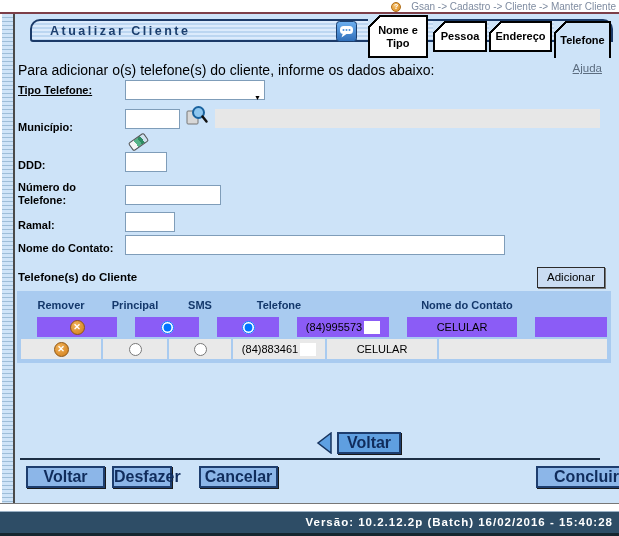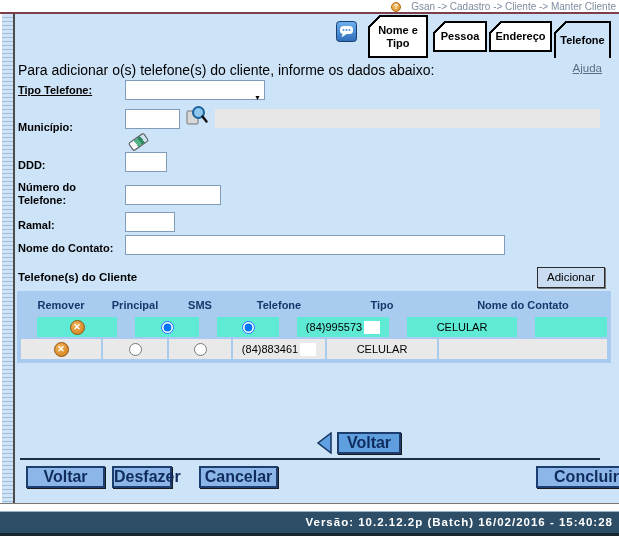--- a/index.html
+++ b/index.html
@@ -62,21 +62,21 @@
   
   .section-title { position: absolute; top: 271px; left: 18px; font-size: 11.5px; font-weight: bold; color: #000; }
   .add-btn { position: absolute; top: 267px; left: 537px; width: 68px; height: 21px;
              background: #cadcf2; border: 1px solid #2b2b2b; box-shadow: 1px 1px 0 #777;
              font-size: 11.5px; color: #000; text-align: center; line-height: 19px; cursor: pointer; }
   .phone-table { position: absolute; top: 291px; left: 17px; width: 594px; background: #a9cbf0;
                  padding: 4px; display: flex; flex-direction: column; row-gap: 2px; }
   .p-row { display: flex; column-gap: 2px; height: 20px; }
   .p-cell { display: flex; align-items: center; justify-content: center; font-size: 11px; color: #000; }
   .p-head .p-cell { background: transparent; font-weight: bold; color: #14386b; }
-  .row-a .p-cell { background: #5eead4; margin-left: 16px; }
+  .row-a .p-cell { background: #8b5cf6; margin-left: 16px; }
   .row-b .p-cell { background: #e9e9e9; }
   .c0 { width: 80px; } .c1 { width: 64px; } .c2 { width: 62px; }
   .c3 { width: 92px; } .c4 { width: 110px; } .c5 { flex: 1; }
   .remove-x { width: 15px; height: 15px; border-radius: 50%;
               background: radial-gradient(circle at 35% 30%, #f2b258, #cf7d1a);
               border: 1px solid #8f5510; display: inline-flex; align-items: center; justify-content: center;
               cursor: pointer; }
   .remove-x::after { content: "✕"; color: #fff; font-size: 9px; font-weight: bold; line-height: 1; }
   .p-cell input[type="radio"] { width: 13px; height: 13px; cursor: pointer; }
   .redact { display: inline-block; width: 16px; height: 13px; background: #fff; margin-left: 2px; vertical-align: -2px; }
@@ -110,20 +110,23 @@
     <div class="breadcrumb">
       <span class="help-dot"></span>
       <span>Gsan -&gt; Cadastro -&gt; Cliente -&gt; Manter Cliente</span>
     </div>
   </div>
   <div class="topline"></div>
 
   <div class="content"></div>
   <div class="left-strip"></div>
 
+  <div class="titlebar">
+    <span class="titlebar-text">Atualizar Cliente</span>
+  </div>
   <div class="chat-icon">
     <svg width="21" height="21" viewBox="0 0 21 21">
       <defs>
         <linearGradient id="cg" x1="0" y1="0" x2="0" y2="1">
           <stop offset="0" stop-color="#6db0f0"></stop>
             <stop offset="1" stop-color="#2e6db8"></stop>
         </linearGradient>
       </defs>
       <rect x="0.5" y="0.5" width="20" height="20" rx="3" fill="url(#cg)" stroke="#1c3f6e"></rect>
       <rect x="4" y="5" width="13" height="8" rx="3.5" fill="#fff"></rect>
@@ -186,21 +189,20 @@
 
   <div class="section-title">Telefone(s) do Cliente</div>
   <button class="add-btn">Adicionar</button>
 
   <div class="phone-table">
     <div class="p-row p-head">
       <div class="p-cell c0">Remover</div>
       <div class="p-cell c1">Principal</div>
       <div class="p-cell c2">SMS</div>
       <div class="p-cell c3">Telefone</div>
-      <div class="p-cell c4">Tipo</div>
       <div class="p-cell c5">Nome do Contato</div>
     </div>
     <div class="p-row row-a">
       <div class="p-cell c0">
           <span class="remove-x"></span>
         </div>
       <div class="p-cell c1">
           <input type="radio" name="principal" checked="" style="">
         </div>
       <div class="p-cell c2">

